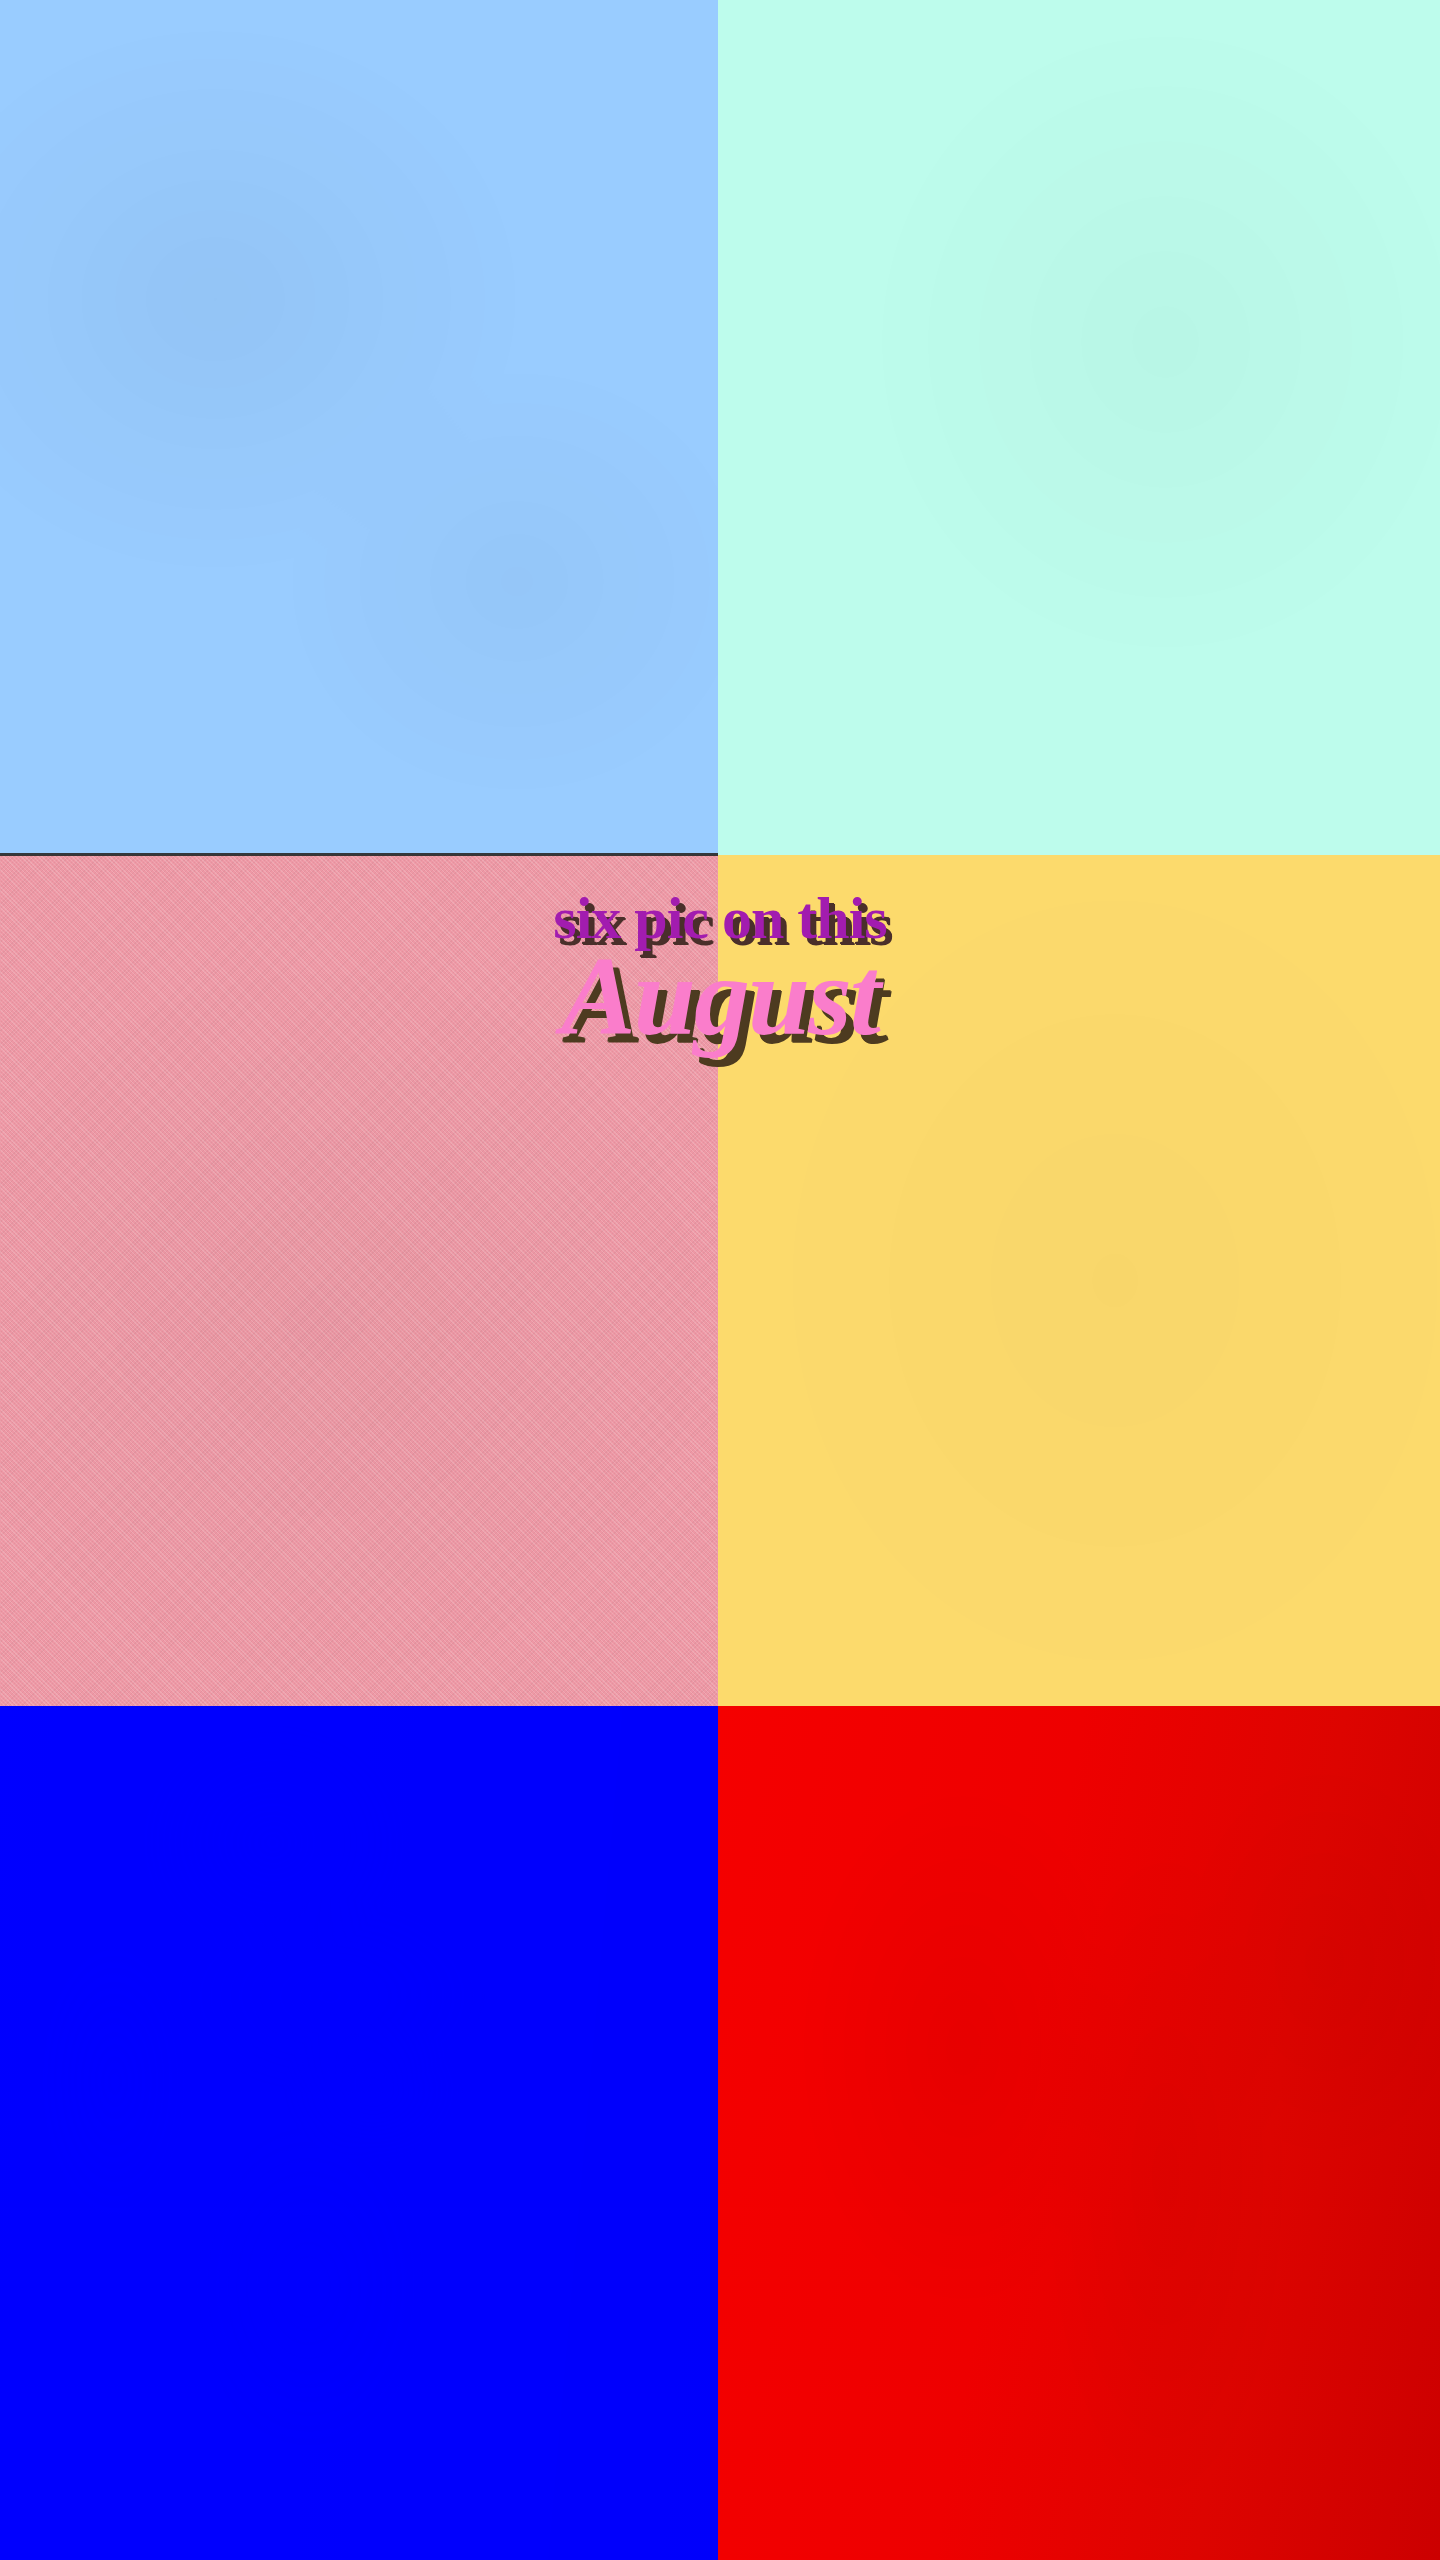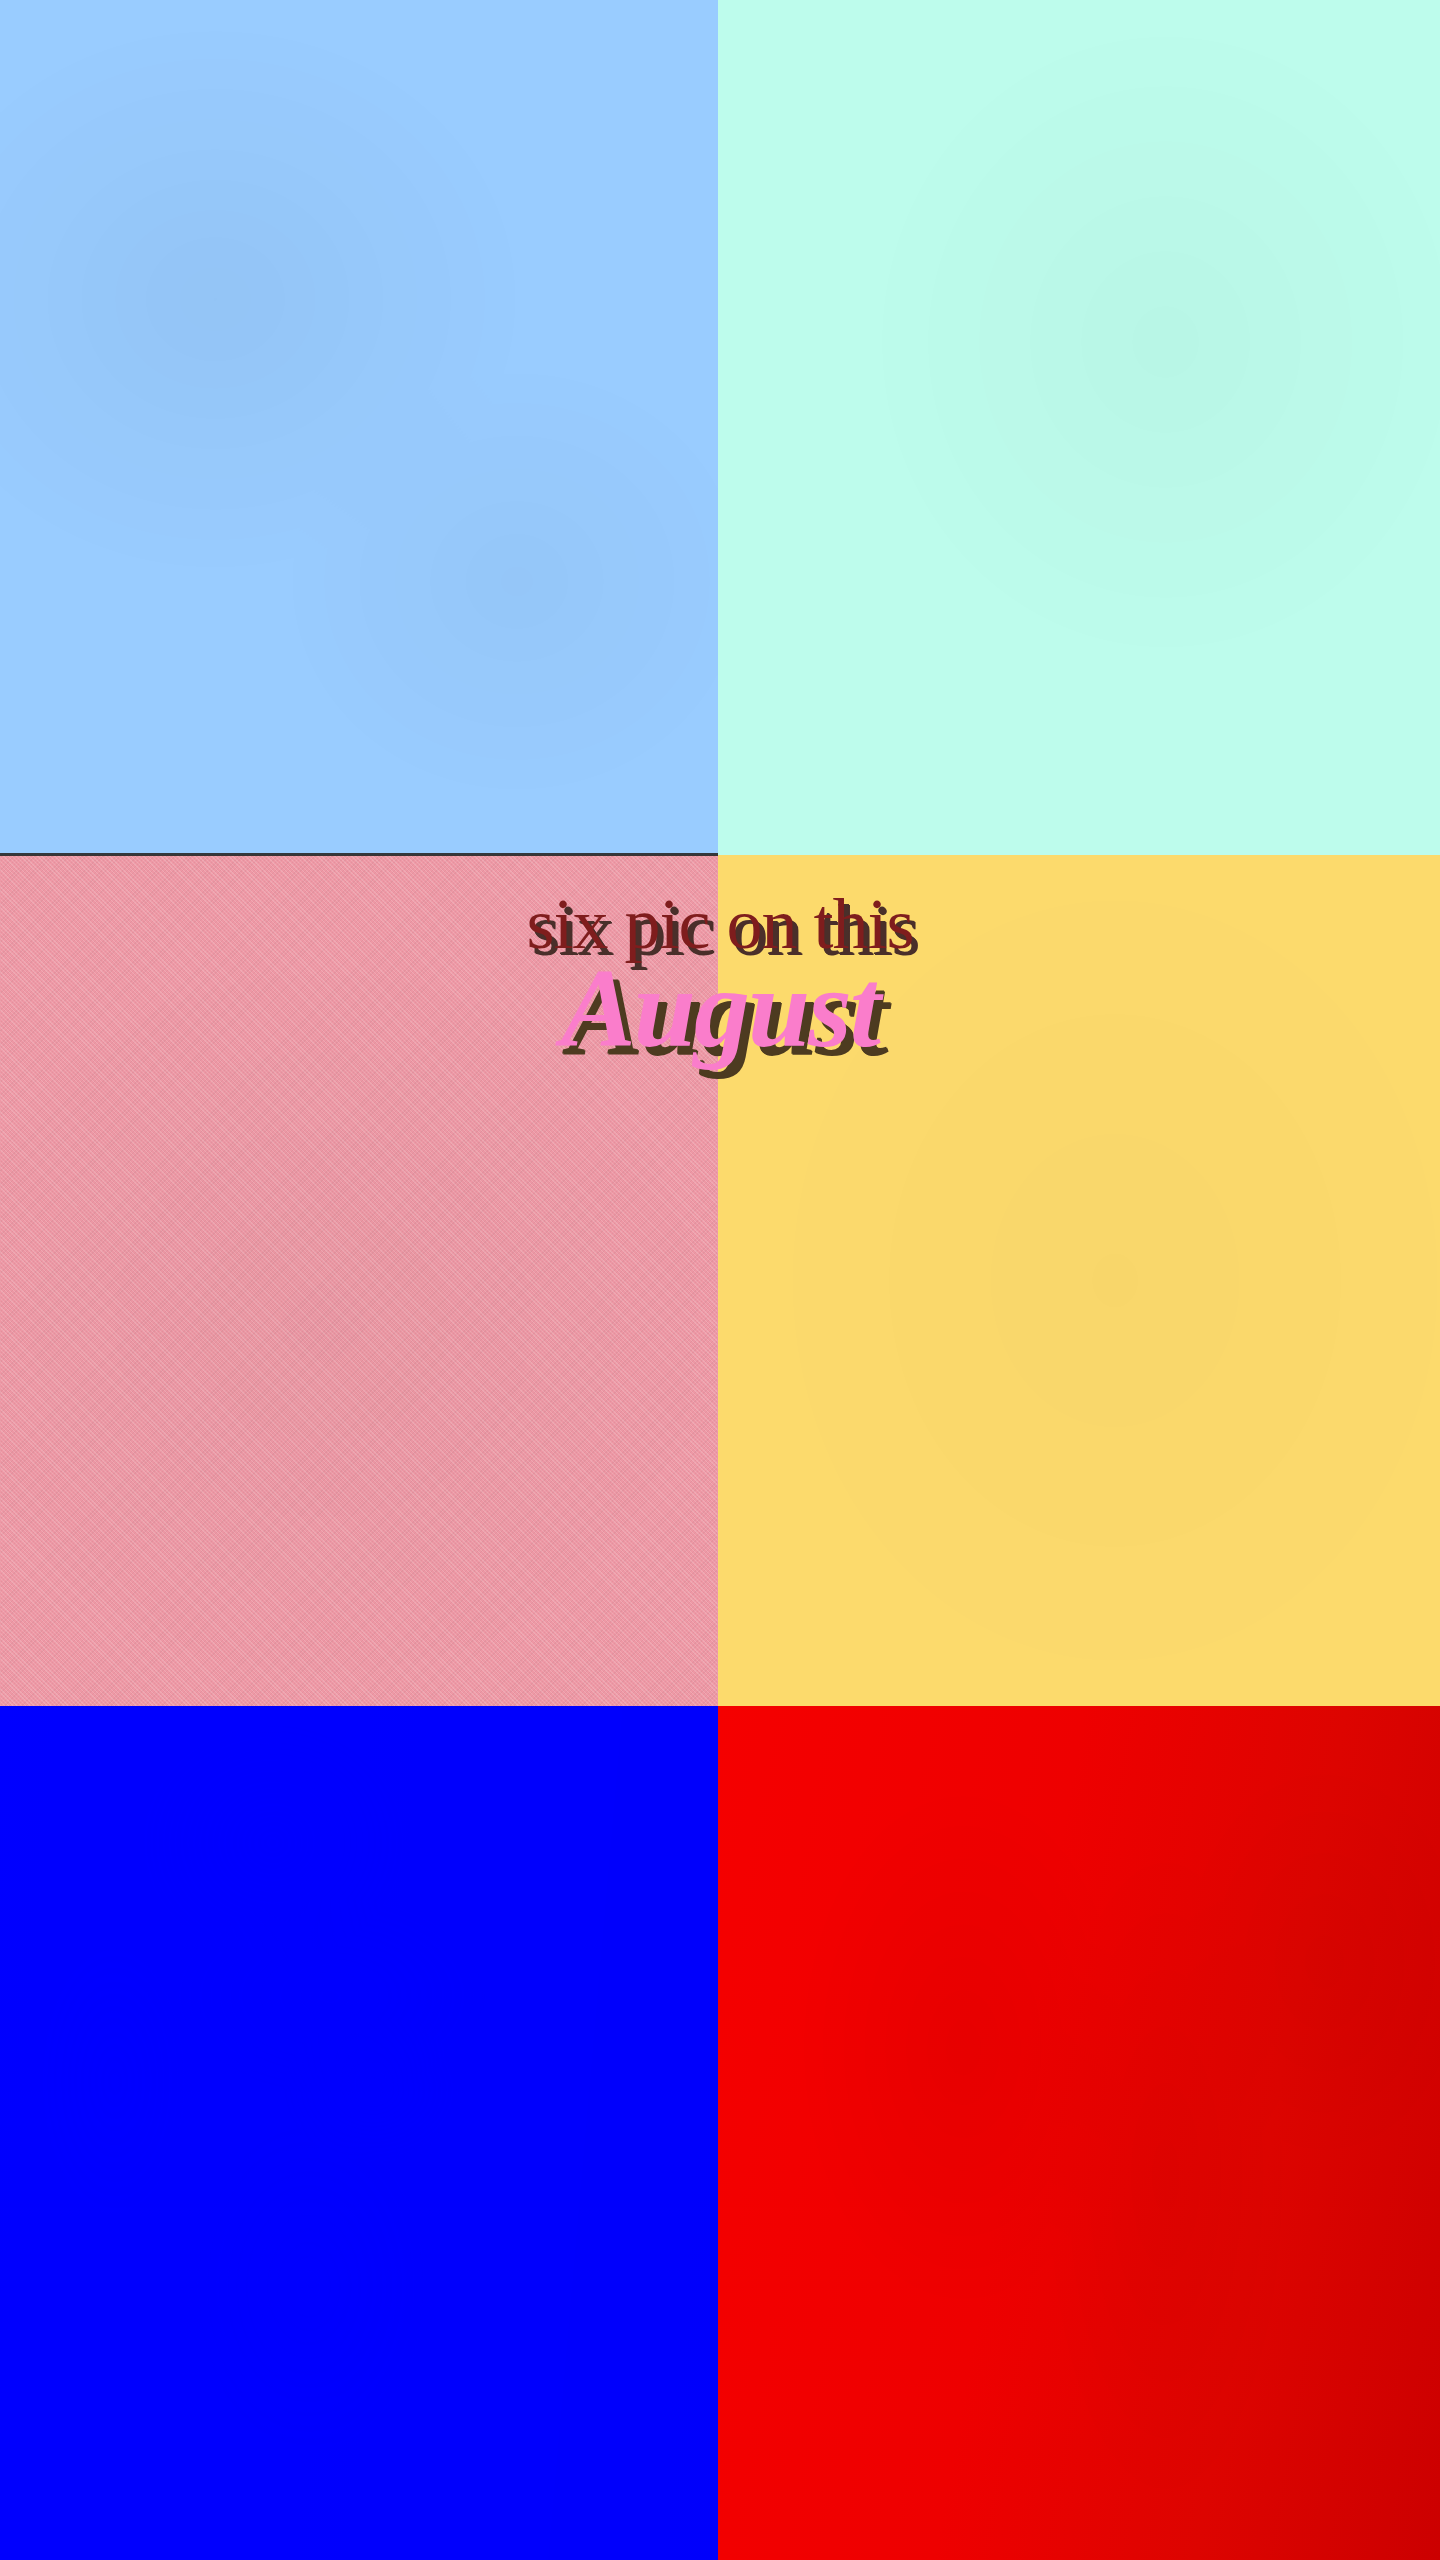--- a/index.html
+++ b/index.html
@@ -91,24 +91,24 @@
     top: 888px;
     width: 1440px;
     text-align: center;
     pointer-events: none;
     line-height: 1;
   }
 
   .caption-line1 {
     display: block;
     font-family: "Liberation Serif", "DejaVu Serif", serif;
-    font-weight: 400;
-    font-size: 72px;
+    font-weight: 700;
+    font-size: 60px;
     letter-spacing: -1px;
-    color: #7f1d1d;
+    color: #a21caf;
     text-shadow:
        5px 6px 0 #4a2f2a,
        6px 7px 0 #4a2f2a;
   }
 
   .caption-line2 {
     display: block;
     margin-top: -8px;
     font-family: "Liberation Serif", "DejaVu Serif", serif;
     font-weight: 700;

